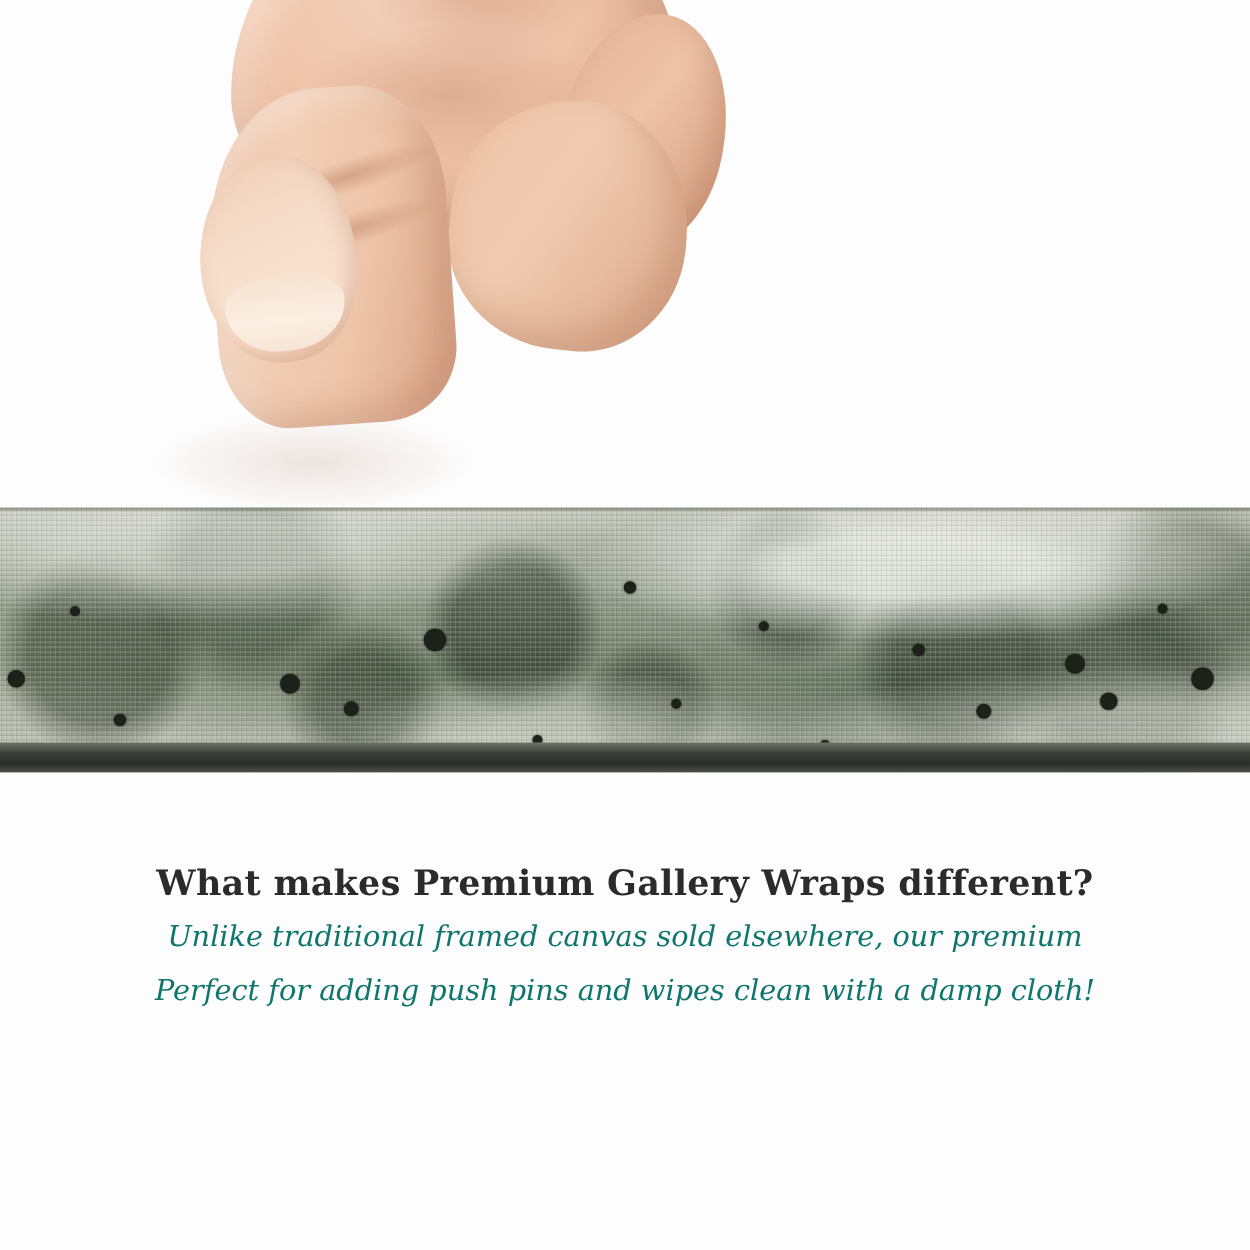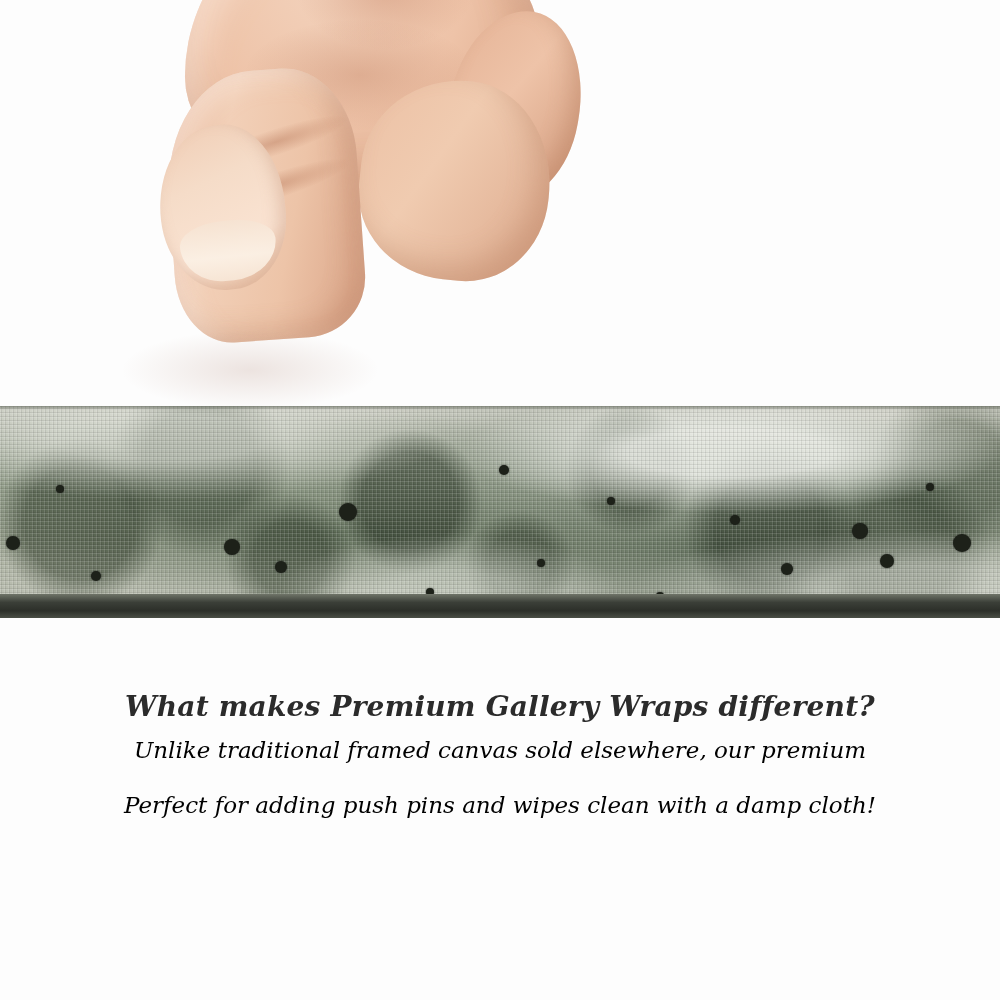--- a/index.html
+++ b/index.html
@@ -217,33 +217,32 @@
     left: 0;
     top: 690px;
     width: 1000px;
     text-align: center;
     font-family: "DejaVu Serif", serif;
     color: #2b2b2b;
   }
   .copy h2 {
     margin: 0 0 10px 0;
     font-size: 28px;
-    font-style: italic;
     font-weight: 700;
     letter-spacing: 0.2px;
   }
   .copy p {
     margin: 0;
     font-size: 23px;
     font-style: italic;
     line-height: 1.52;
-    color: #000000;
+    color: #0f766e;
   }
   .copy .last {
-    margin-top: 20px;
+    margin-top: 8px;
   }
 </style>
 </head>
 <body>
 
 <div class="scene">
 
   <div class="hand-area">
     <div class="hand">
       <div class="knuckles">

